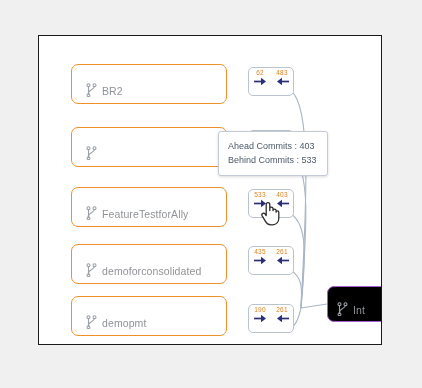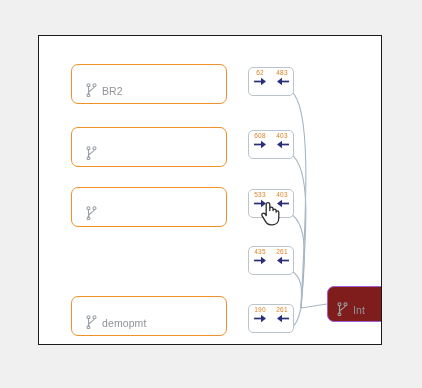--- a/index.html
+++ b/index.html
@@ -76,21 +76,21 @@
     line-height: 12px;
     white-space: nowrap;
   }
 
   
   .int-node {
     position: absolute;
     width: 70px;
     height: 36px;
     box-sizing: border-box;
-    background: #7f1d1d;
+    background: #000000;
     border: 1.5px solid #a35fd4;
     border-radius: 7px;
     display: flex;
     align-items: flex-end;
     padding: 0 0 5px 9px;
   }
   .int-node .branch-label { color: #8f9296; }
 
   
   .count-badge {
@@ -204,22 +204,35 @@
     <div class="branch-node" style="top:151px">
       <svg class="branch-icon" viewBox="0 0 11 14">
         <g stroke="#9aa0a6" stroke-width="1.1" fill="none">
           <path d="M2.5 3 L2.5 12"></path>
           <path d="M8.5 3 C8.5 7 2.5 6.5 2.5 10"></path>
         </g>
         <circle cx="2.5" cy="2.2" r="1.5" fill="none" stroke="#9aa0a6" stroke-width="1.1"></circle>
         <circle cx="8.5" cy="2.2" r="1.5" fill="none" stroke="#9aa0a6" stroke-width="1.1"></circle>
         <circle cx="2.5" cy="12.2" r="1.4" fill="none" stroke="#9aa0a6" stroke-width="1.1"></circle>
       </svg>
-    </div>
-
+      <span class="branch-label">FeatureTestforAlly</span>
+    </div>
+
+    <div class="branch-node" style="top:208px">
+      <svg class="branch-icon" viewBox="0 0 11 14">
+        <g stroke="#9aa0a6" stroke-width="1.1" fill="none">
+          <path d="M2.5 3 L2.5 12"></path>
+          <path d="M8.5 3 C8.5 7 2.5 6.5 2.5 10"></path>
+        </g>
+        <circle cx="2.5" cy="2.2" r="1.5" fill="none" stroke="#9aa0a6" stroke-width="1.1"></circle>
+        <circle cx="8.5" cy="2.2" r="1.5" fill="none" stroke="#9aa0a6" stroke-width="1.1"></circle>
+        <circle cx="2.5" cy="12.2" r="1.4" fill="none" stroke="#9aa0a6" stroke-width="1.1"></circle>
+      </svg>
+      <span class="branch-label">demoforconsolidated</span>
+    </div>
 
     <div class="branch-node" style="top:260px">
       <svg class="branch-icon" viewBox="0 0 11 14">
         <g stroke="#9aa0a6" stroke-width="1.1" fill="none">
           <path d="M2.5 3 L2.5 12"></path>
           <path d="M8.5 3 C8.5 7 2.5 6.5 2.5 10"></path>
         </g>
         <circle cx="2.5" cy="2.2" r="1.5" fill="none" stroke="#9aa0a6" stroke-width="1.1"></circle>
         <circle cx="8.5" cy="2.2" r="1.5" fill="none" stroke="#9aa0a6" stroke-width="1.1"></circle>
         <circle cx="2.5" cy="12.2" r="1.4" fill="none" stroke="#9aa0a6" stroke-width="1.1"></circle>
@@ -320,20 +333,24 @@
         <span class="count-num">261</span>
         <svg class="count-arrow" viewBox="0 0 15 11">
           <path d="M5 5.5 L14 5.5" stroke="#2b2f7a" stroke-width="1.7" fill="none"></path>
           <path d="M7 1.8 L2 5.5 L7 9.2 Z" fill="#2b2f7a"></path>
         </svg>
       </div>
     </div>
 
   </div>
 
+  <div id="commit-tooltip">
+    <div class="tooltip-line">Ahead Commits : 403</div>
+    <div class="tooltip-line">Behind Commits : 533</div>
+  </div>
 
   <svg id="mouse-cursor" viewBox="0 0 22 28">
     <path d="M7.2 14.5 L7.2 5.6 C7.2 4.5 8.0 3.7 9.0 3.7 C10.0 3.7 10.8 4.5 10.8 5.6
              L10.8 11.6 L10.8 9.8 C10.8 8.9 11.5 8.2 12.4 8.2 C13.3 8.2 14.0 8.9 14.0 9.8
              L14.0 11.6 C14.0 10.8 14.7 10.1 15.5 10.1 C16.4 10.1 17.1 10.8 17.1 11.6
              L17.1 13.2 C17.1 12.5 17.7 11.9 18.4 11.9 C19.2 11.9 19.8 12.5 19.8 13.2
              L19.8 19.0 C19.8 23.0 17.3 25.8 13.6 25.8 L12.0 25.8
              C9.0 25.8 7.4 24.2 6.0 21.6 L3.0 16.6
              C2.5 15.7 2.9 14.7 3.8 14.3 C4.6 13.9 5.5 14.2 6.0 14.9 L7.2 16.6 Z" fill="#ffffff" stroke="#2b2b2b" stroke-width="1.3" stroke-linejoin="round"></path>
   </svg>

